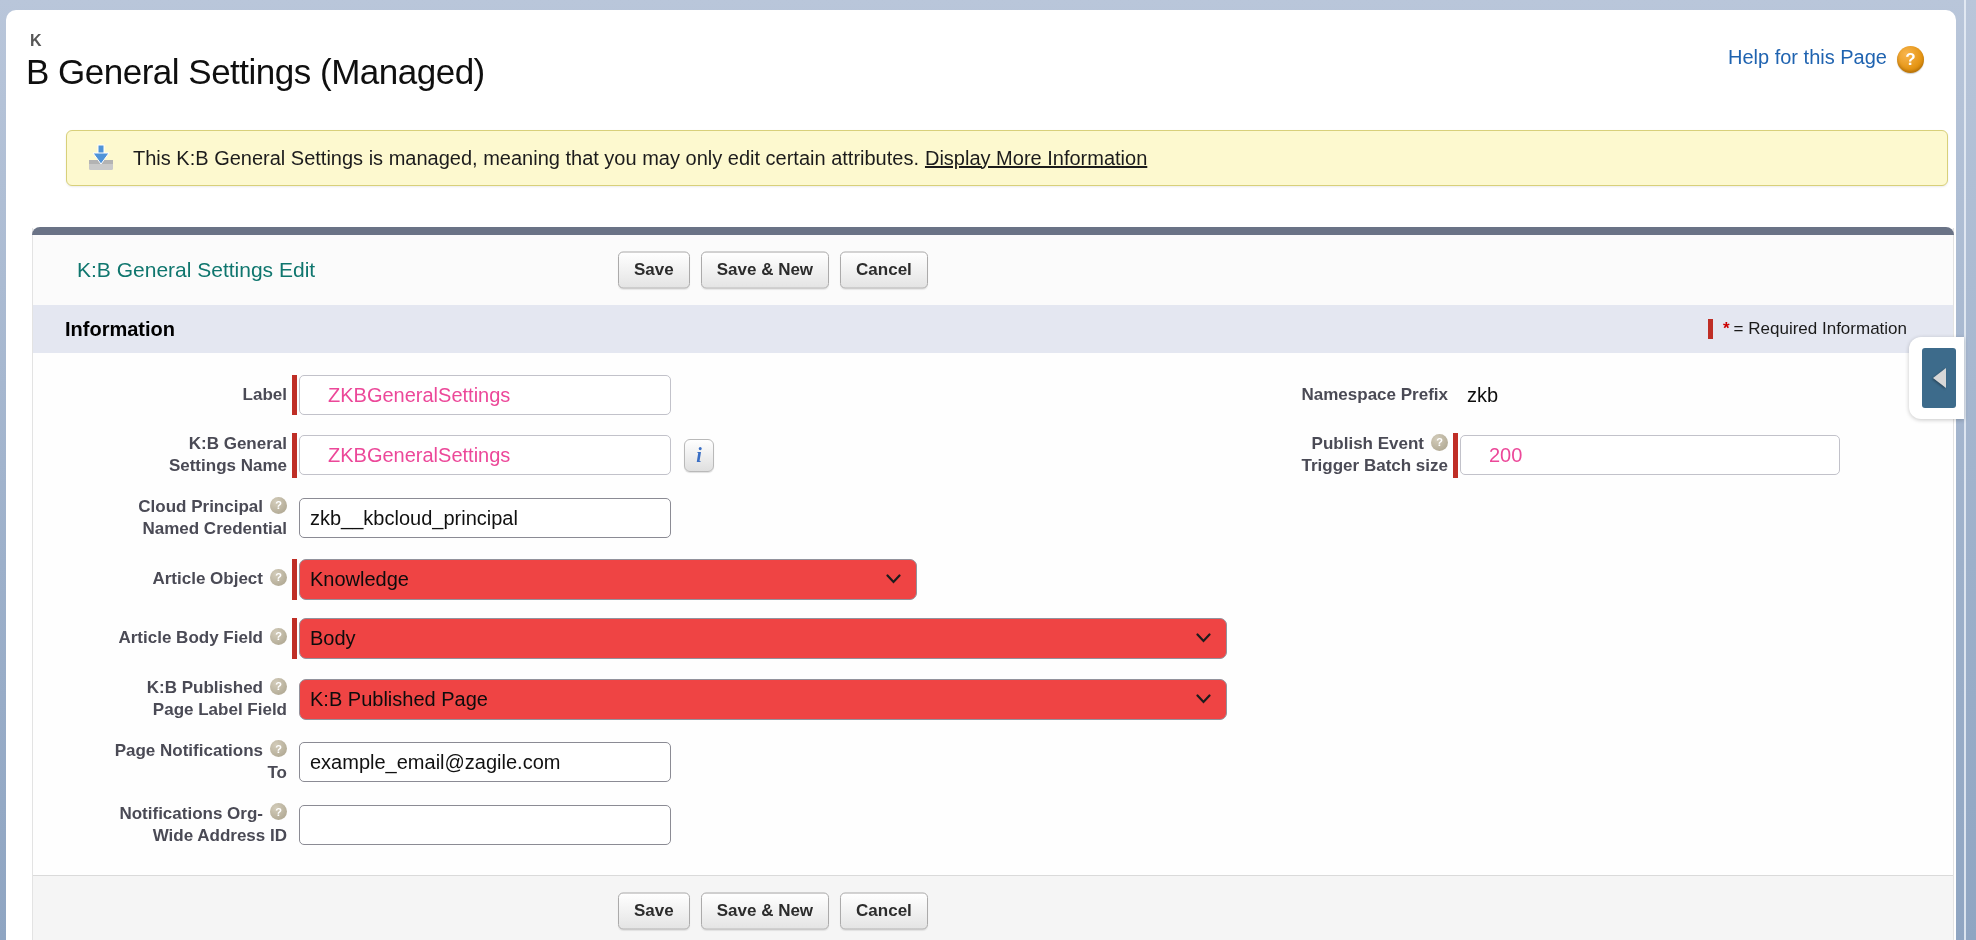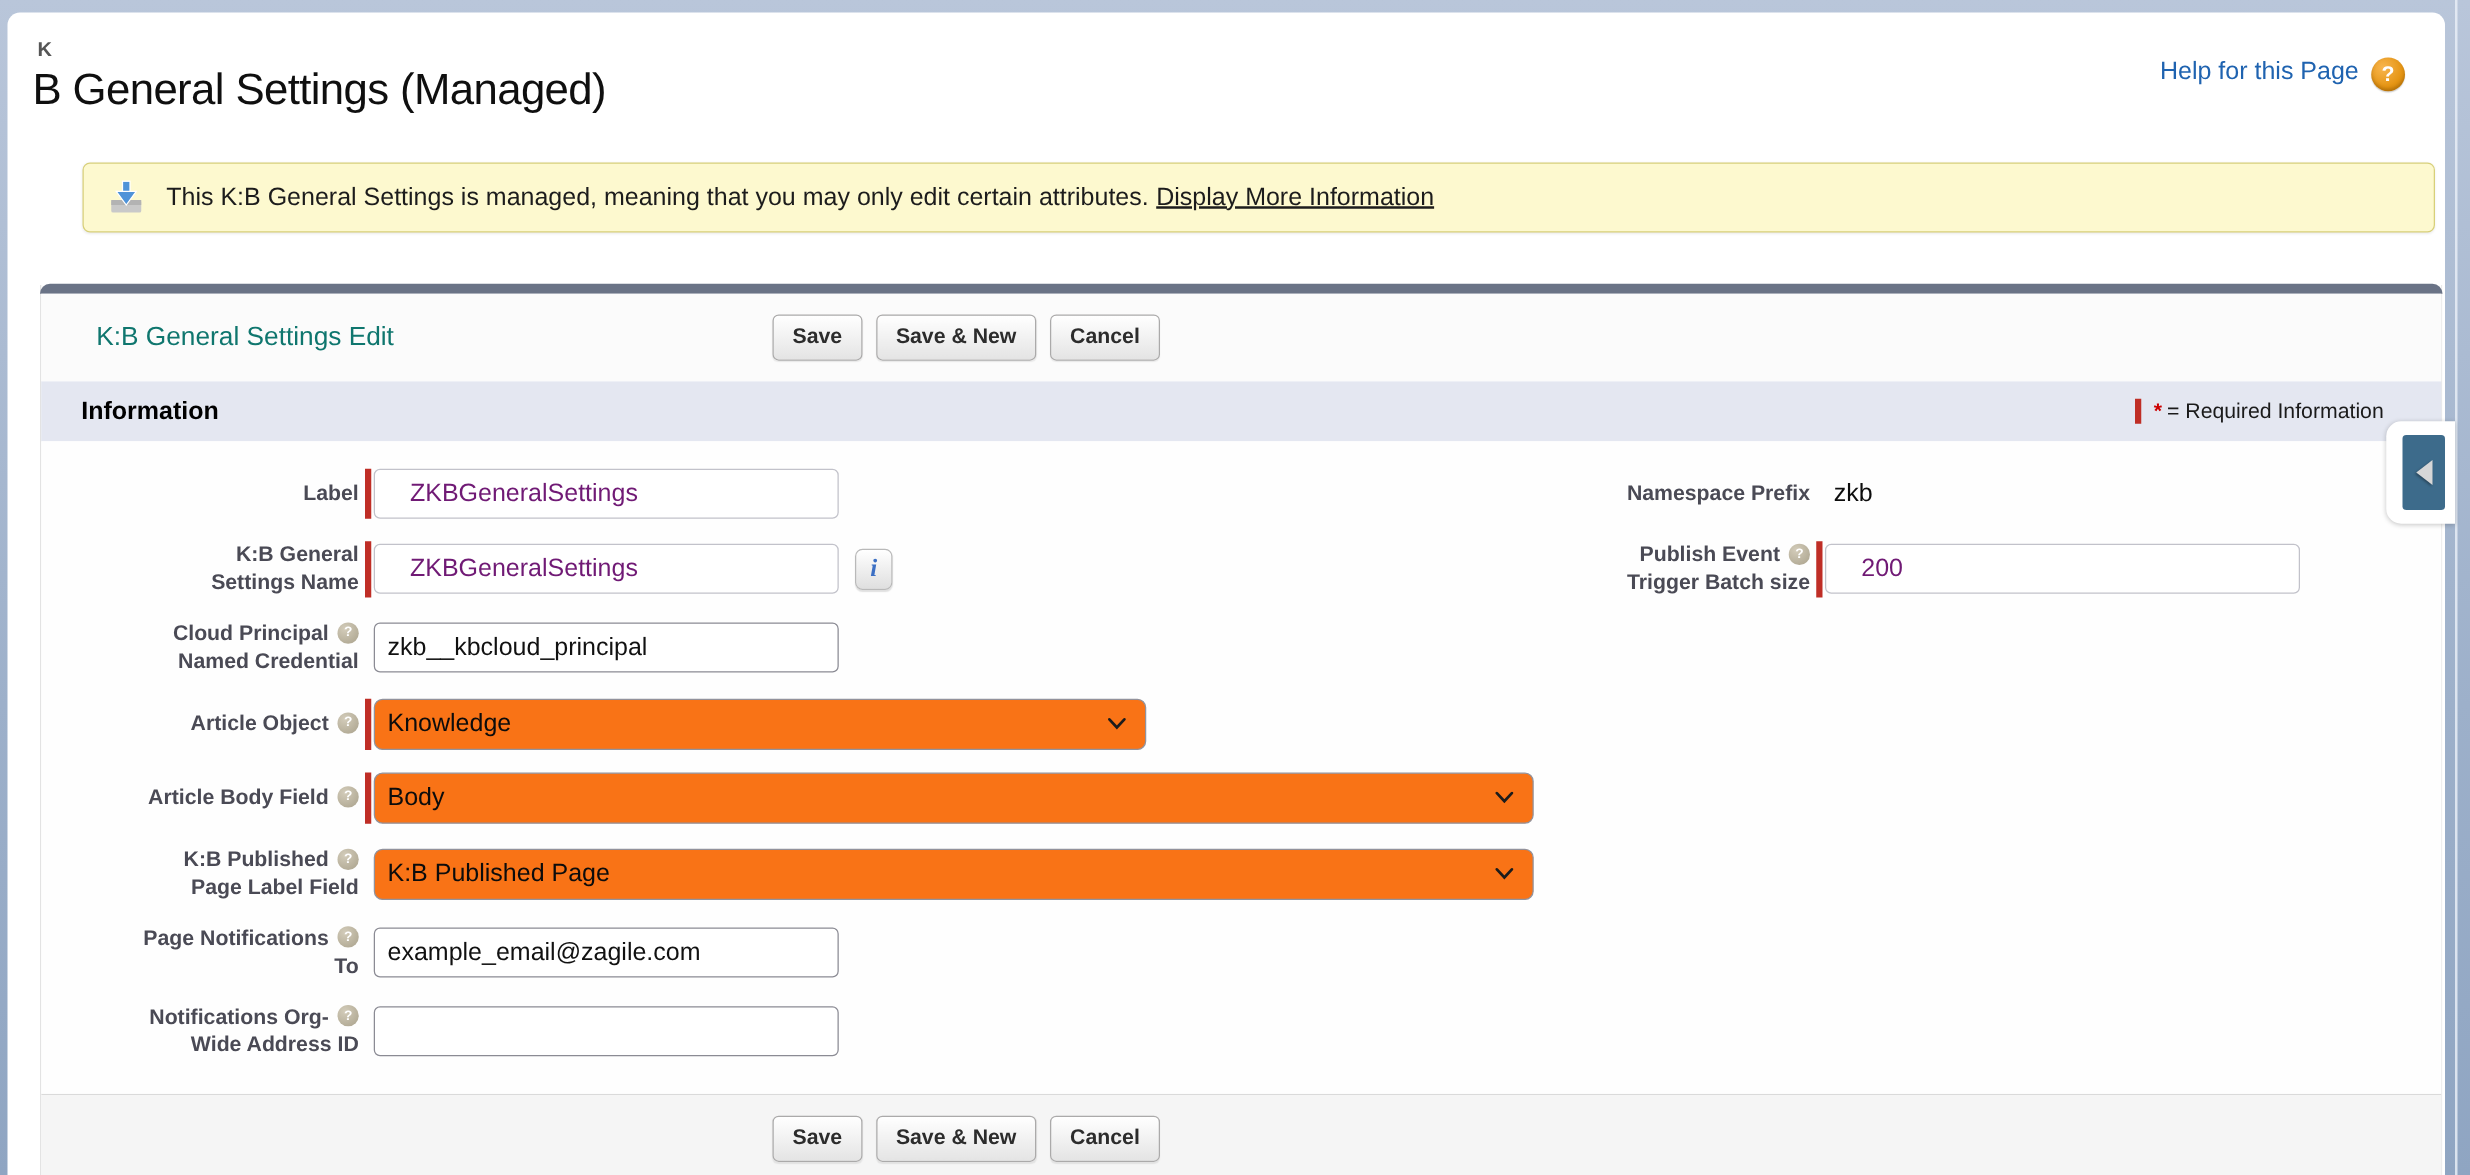--- a/index.html
+++ b/index.html
@@ -69,25 +69,25 @@
   .col-right .flabel { width:225px; }
   .lline { display:block; }
   .lline:empty { display:none; }
   .reqzone { width:12px; align-self:stretch; display:flex; }
   .reqbar { width:5px; margin-left:5px; background:transparent; }
   .reqbar.on { background:#bf2e26; }
   .tinput {
     height:40px; width:372px; font-family:inherit; font-size:20px; color:#111;
     border:1px solid #8b8b94; border-radius:5px; padding:0 10px; background:#fff;
   }
-  .tinput.dim { border-color:#c2c2ca; color:#701a75;padding-left:28px; }
+  .tinput.dim { border-color:#c2c2ca; color:#ec4899;padding-left:28px; }
   .selwrap { position:relative; display:inline-block; }
   .sf-select {
     appearance:none; -webkit-appearance:none; height:41px; font-family:inherit; font-size:20px; color:#0c0c0c;
-    background:#f97316; border:1px solid #92929c; border-radius:7px; padding:0 40px 0 10px; width:100%;
+    background:#ef4444; border:1px solid #92929c; border-radius:7px; padding:0 40px 0 10px; width:100%;
   }
   .sel-md { width:618px; }
   .sel-lg { width:928px; }
   .chev { position:absolute; right:16px; top:50%; transform:translateY(-50%); pointer-events:none; }
   .help-q {
     display:inline-flex; width:17px; height:17px; border-radius:50%;
     background:radial-gradient(circle at 35% 30%,#d3ccba,#a9a18b);
     color:#fff; font-size:11px; font-weight:bold; align-items:center; justify-content:center;
     margin-left:7px; vertical-align:2px; cursor:pointer; flex:0 0 auto;
   }

